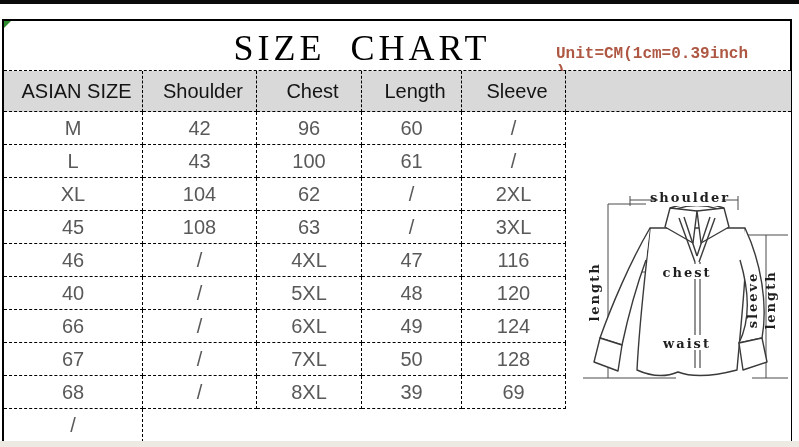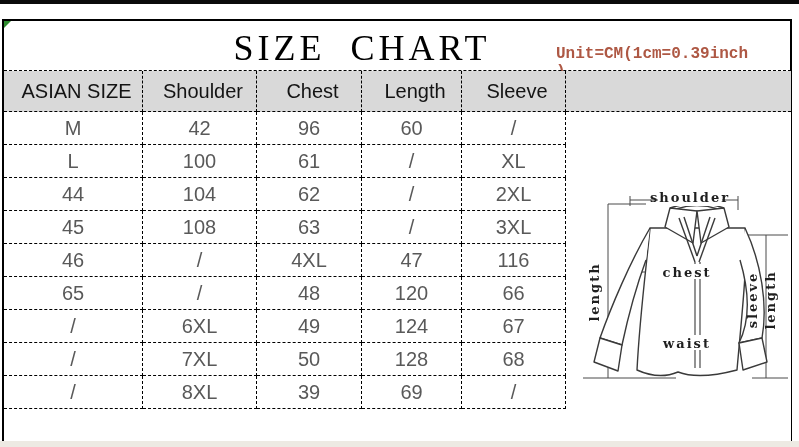--- a/index.html
+++ b/index.html
@@ -126,46 +126,47 @@
           <text class="m-label" x="124" y="90" text-anchor="middle">shoulder</text>
           <text class="m-label" x="121" y="165" text-anchor="middle">chest</text>
           <text class="m-label" x="121" y="236" text-anchor="middle">waist</text>
           <text class="m-label" text-anchor="middle" transform="translate(33,180) rotate(-90)">length</text>
           <text class="m-label" text-anchor="middle" transform="translate(191,188) rotate(-90)">sleeve</text>
           <text class="m-label" text-anchor="middle" transform="translate(209,188) rotate(-90)">length</text>
         </svg>
       </div>
 
       <div class="cell">L</div>
+      <div class="cell">43</div>
       <div class="cell">100</div>
       <div class="cell">61</div>
       <div class="cell">/</div>
 
       <div class="cell">XL</div>
-      <div class="cell">44</div>
       <div class="cell">104</div>
       <div class="cell">62</div>
       <div class="cell">/</div>
 
       <div class="cell">2XL</div>
       <div class="cell">45</div>
       <div class="cell">108</div>
       <div class="cell">63</div>
       <div class="cell">/</div>
 
       <div class="cell">3XL</div>
       <div class="cell">46</div>
       <div class="cell">/</div>
 
       <div class="cell">4XL</div>
       <div class="cell">47</div>
       <div class="cell">116</div>
-      <div class="cell">65</div>
+      <div class="cell">40</div>
       <div class="cell">/</div>
 
+      <div class="cell">5XL</div>
       <div class="cell">48</div>
       <div class="cell">120</div>
       <div class="cell">66</div>
       <div class="cell">/</div>
 
       <div class="cell">6XL</div>
       <div class="cell">49</div>
       <div class="cell">124</div>
       <div class="cell">67</div>
       <div class="cell">/</div>

